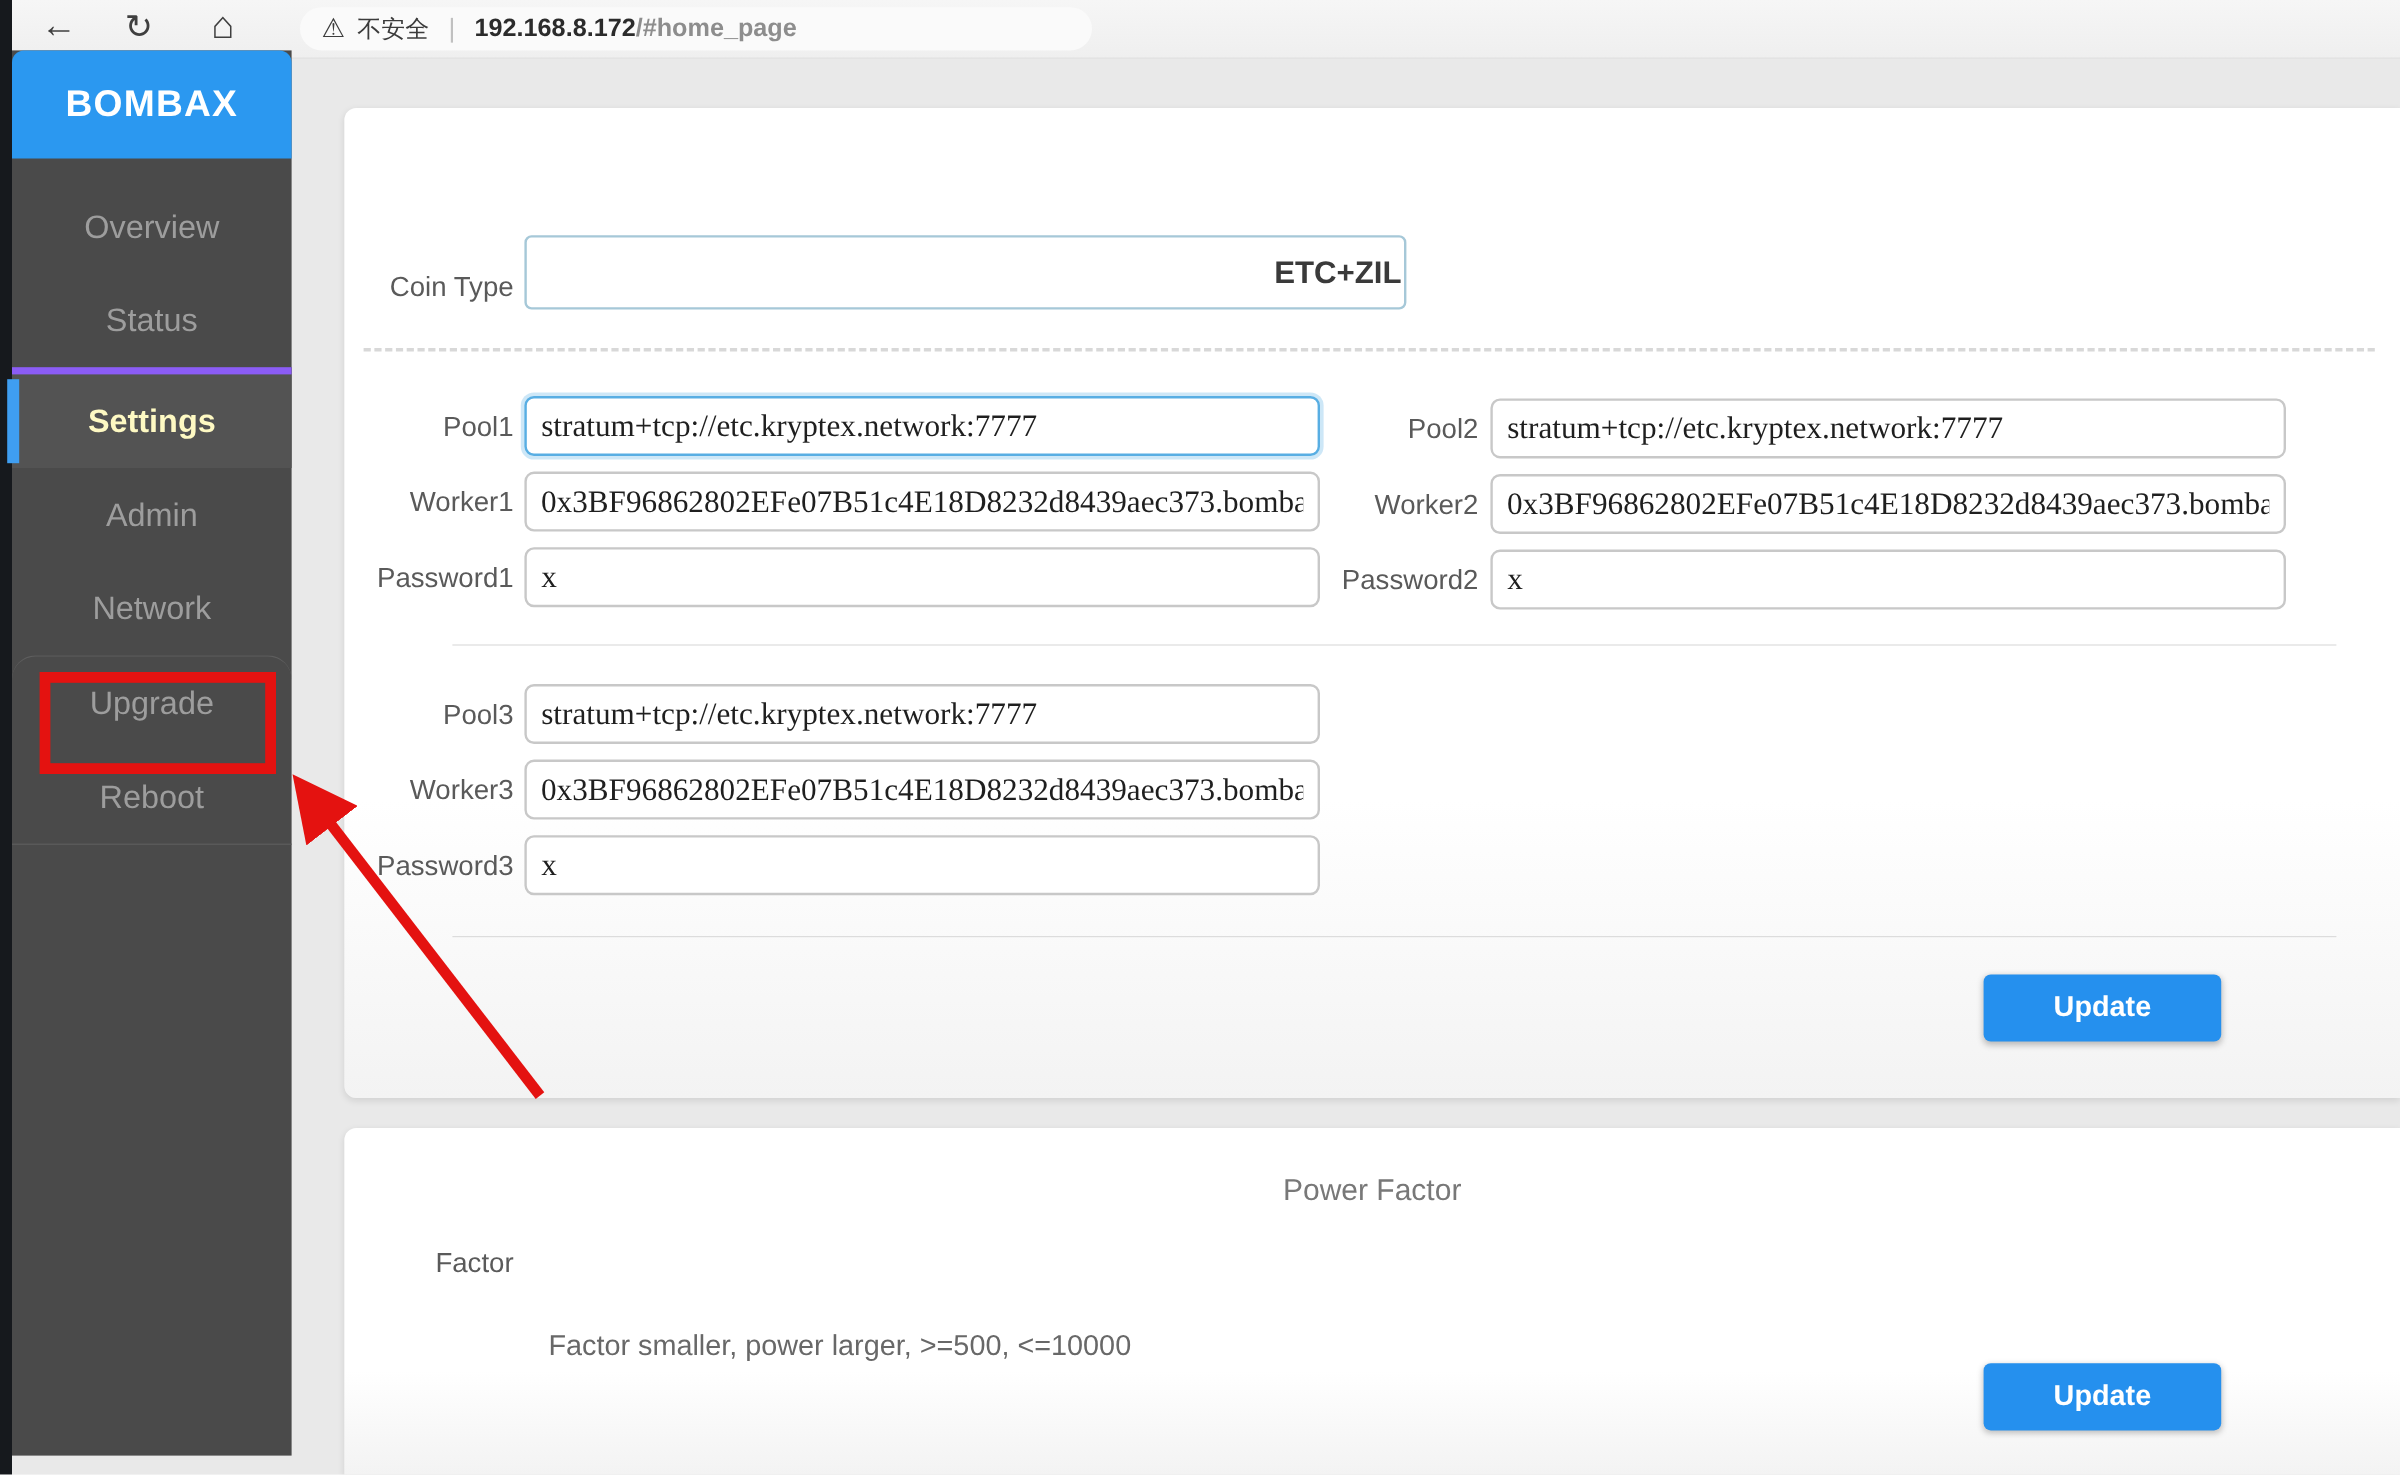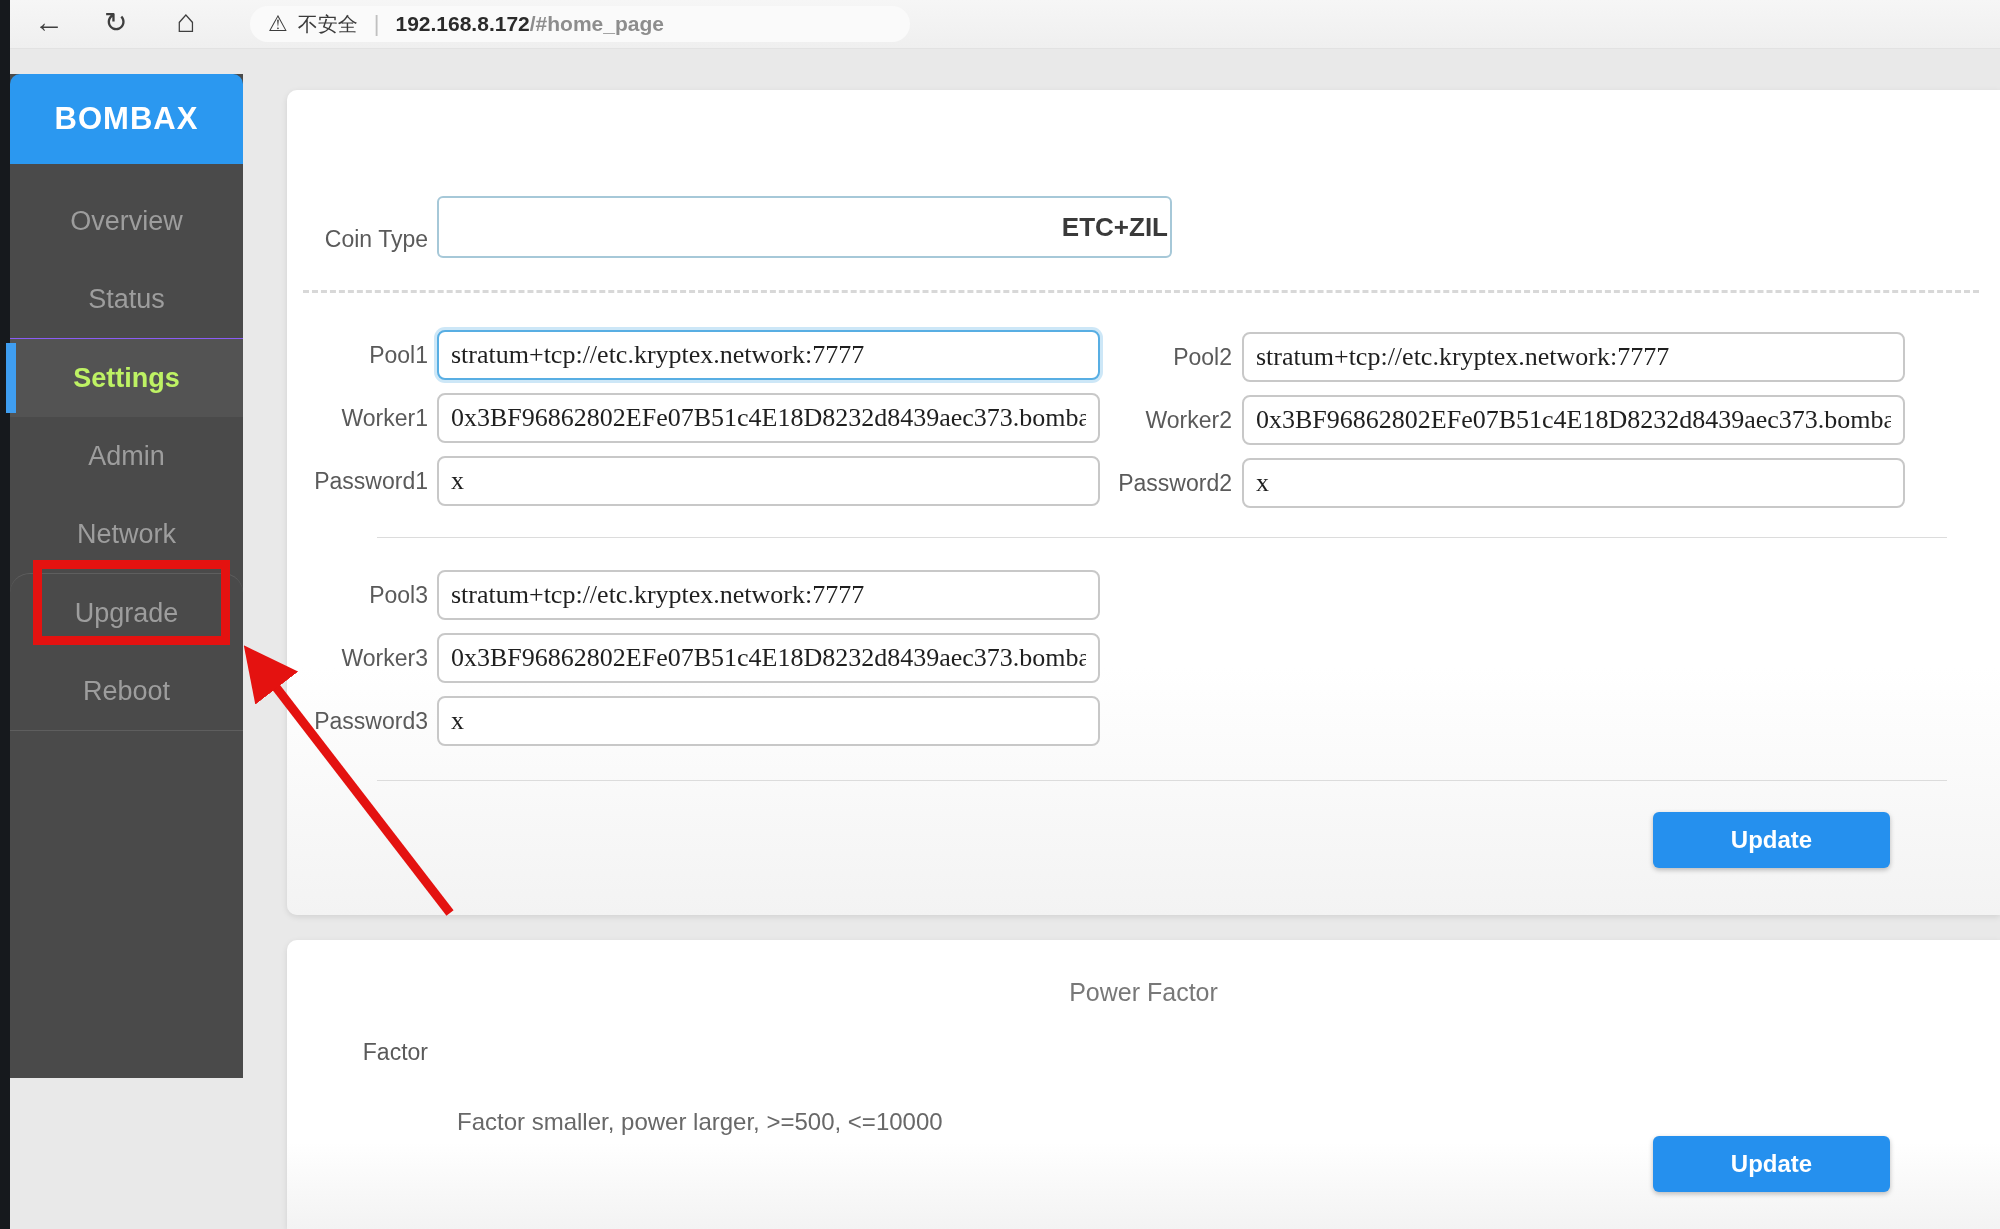--- a/index.html
+++ b/index.html
@@ -16,27 +16,27 @@
   .addr{position:absolute;left:250px;top:6px;width:660px;height:36px;border-radius:18px;
         background:#fafafa;display:flex;align-items:center;}
   .addr .warn{font-size:22px;color:#3c3c3c;margin:0 10px 0 18px;}
   .addr .sec{font-size:20px;color:#3b3b3b;}
   .addr .sep{color:#c0c0c0;font-size:22px;margin:0 16px;}
   .addr .host{font-size:21px;font-weight:bold;color:#2b2b2b;}
   .addr .path{font-size:21px;font-weight:bold;color:#8d8d8d;}
 
   
   .edge{position:absolute;left:0;top:0;width:10px;height:1229px;background:#16191d;}
-  .sidebar{position:absolute;left:10px;top:74px;width:233px;height:1004px;background:#4a4a4a;}
+  .sidebar{position:absolute;left:10px;top:42px;width:233px;height:1171px;background:#4a4a4a;}
   .brand{height:90px;background:#2b98f0;border-radius:10px 10px 0 0;color:#fff;
          font-size:31px;font-weight:bold;letter-spacing:1px;text-align:center;line-height:90px;cursor:pointer;}
   .nav{margin-top:18px;}
   .nav-item{position:relative;height:78px;line-height:78px;text-align:center;
             font-size:27px;color:#9d9d9d;cursor:pointer;}
-  .nav-item.active{background:#535353;color:#bef264;font-weight:600;border-top:1px solid #8b5cf6;}
+  .nav-item.active{background:#535353;color:#fef9c3;font-weight:600;border-top:6px solid #8b5cf6;}
   .nav-item.bordered{border-top:1px solid #5e5e5e;border-radius:20px;}
   .nav-item.endline{border-bottom:1px solid #5e5e5e;}
   .accent{position:absolute;left:-4px;top:4px;width:10px;height:70px;background:#3f9ef1;}
 
   
   .hl-box{position:absolute;left:33px;top:560px;width:197px;height:85px;
           border:9px solid #e41210;z-index:60;box-sizing:border-box;}
   .arrow-svg{position:absolute;left:180px;top:600px;width:320px;height:340px;z-index:60;pointer-events:none;}
 
   
@@ -55,21 +55,21 @@
   .col2{left:955px;width:663px;}
   .lab1{left:0;}
   .lab2{left:820px;width:125px;}
 
   .coin-input{position:absolute;left:150px;top:106px;width:735px;height:62px;border:2px solid #a6c8d8;
               border-radius:6px;background:#fff;text-align:right;font-family:"Liberation Sans",sans-serif;
               font-weight:bold;font-size:26px;color:#3a3a3a;box-sizing:border-box;outline:none;}
   .dashed-hr{position:absolute;left:16px;top:200px;width:1676px;border-top:3px dashed #d8d8d8;}
   .solid-hr{position:absolute;left:90px;width:1570px;border-top:1px solid #dcdcdc;}
 
-  .update-btn{position:absolute;left:1366px;width:237px;height:56px;background:#2590ee;border:none;
+  .update-btn{position:absolute;left:1366px;width:198px;height:56px;background:#2590ee;border:none;
               border-radius:6px;color:#fff;font-size:24px;font-weight:bold;cursor:pointer;
               box-shadow:0 2px 5px rgba(0,0,0,0.25);font-family:"Liberation Sans",sans-serif;}
 
   .factor-input{position:absolute;left:150px;top:85px;width:661px;height:55px;border:2px solid #c8c8c8;
                 border-radius:8px;background:#fff;font-family:"Liberation Sans",sans-serif;font-size:26px;
                 color:#333;padding:0 16px;box-sizing:border-box;outline:none;}
   .note{position:absolute;left:150px;top:168px;font-size:24px;color:#686868;margin-left:20px;}
 </style>
 </head>
 <body>

